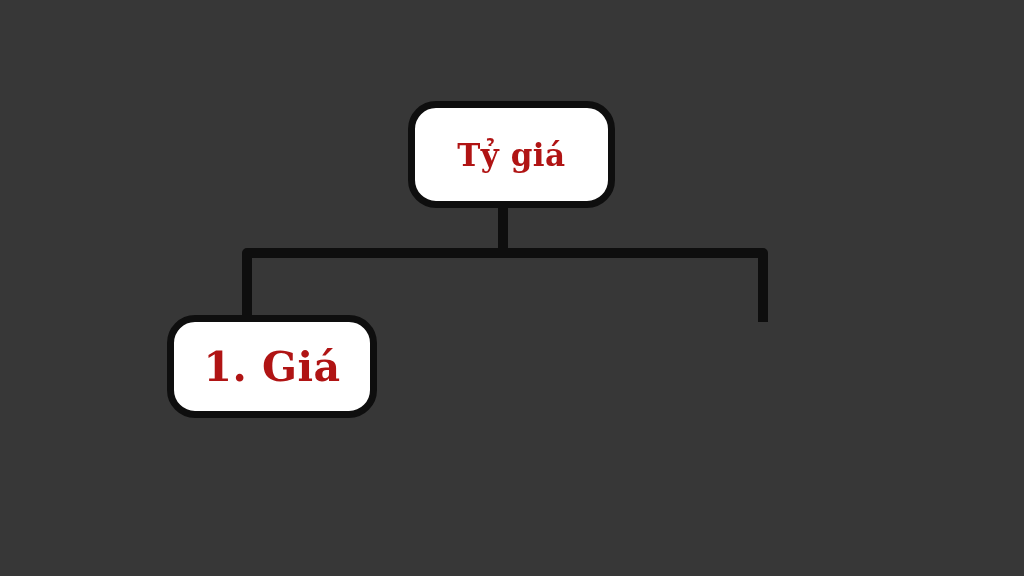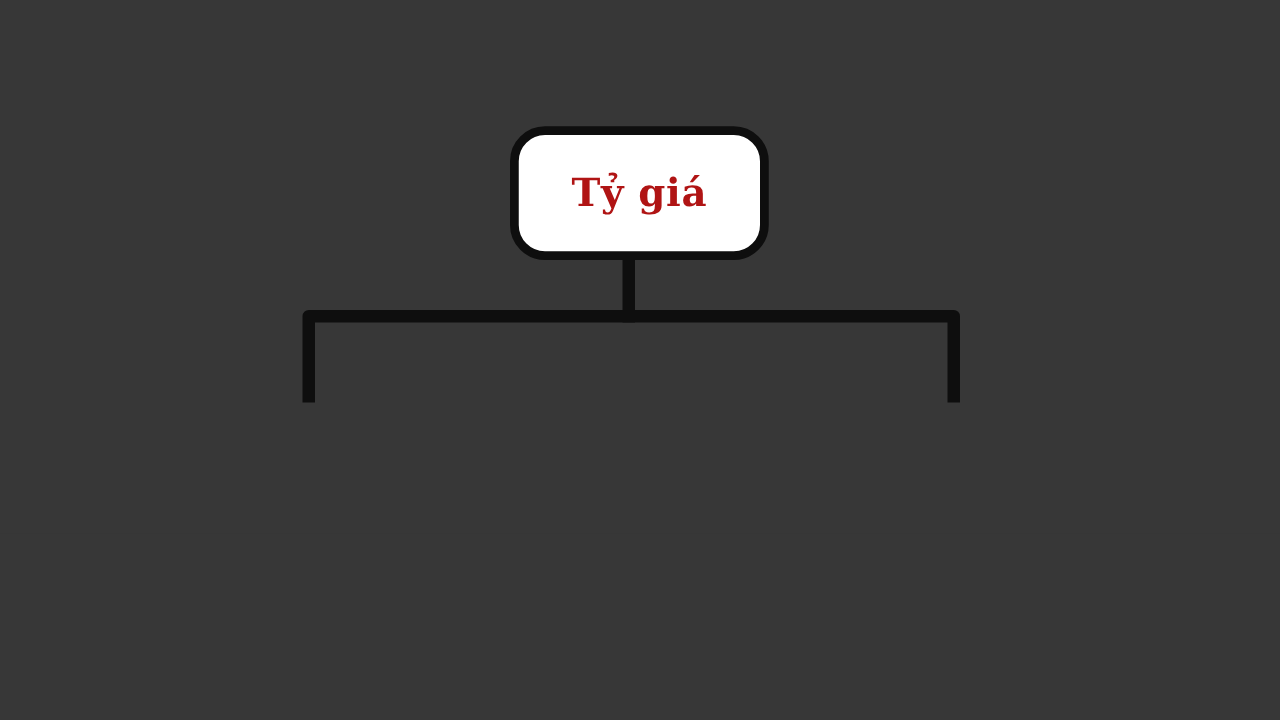--- a/index.html
+++ b/index.html
@@ -77,15 +77,18 @@
 
   <svg class="connectors" width="1024" height="576" viewBox="0 0 1024 576" aria-hidden="true">
     <path class="connector" d="M503,200 L503,258"></path>
     <path class="connector" d="M247,322 L247,253 L763,253 L763,322"></path>
   </svg>
 
   <div class="node node-root">
     <span class="node-label">Tỷ giá</span>
   </div>
 
+  <div class="node node-child node-child-left">
+    <span class="node-label">1. Giá</span>
+  </div>
 
 
 </div>
 
 </body></html>

